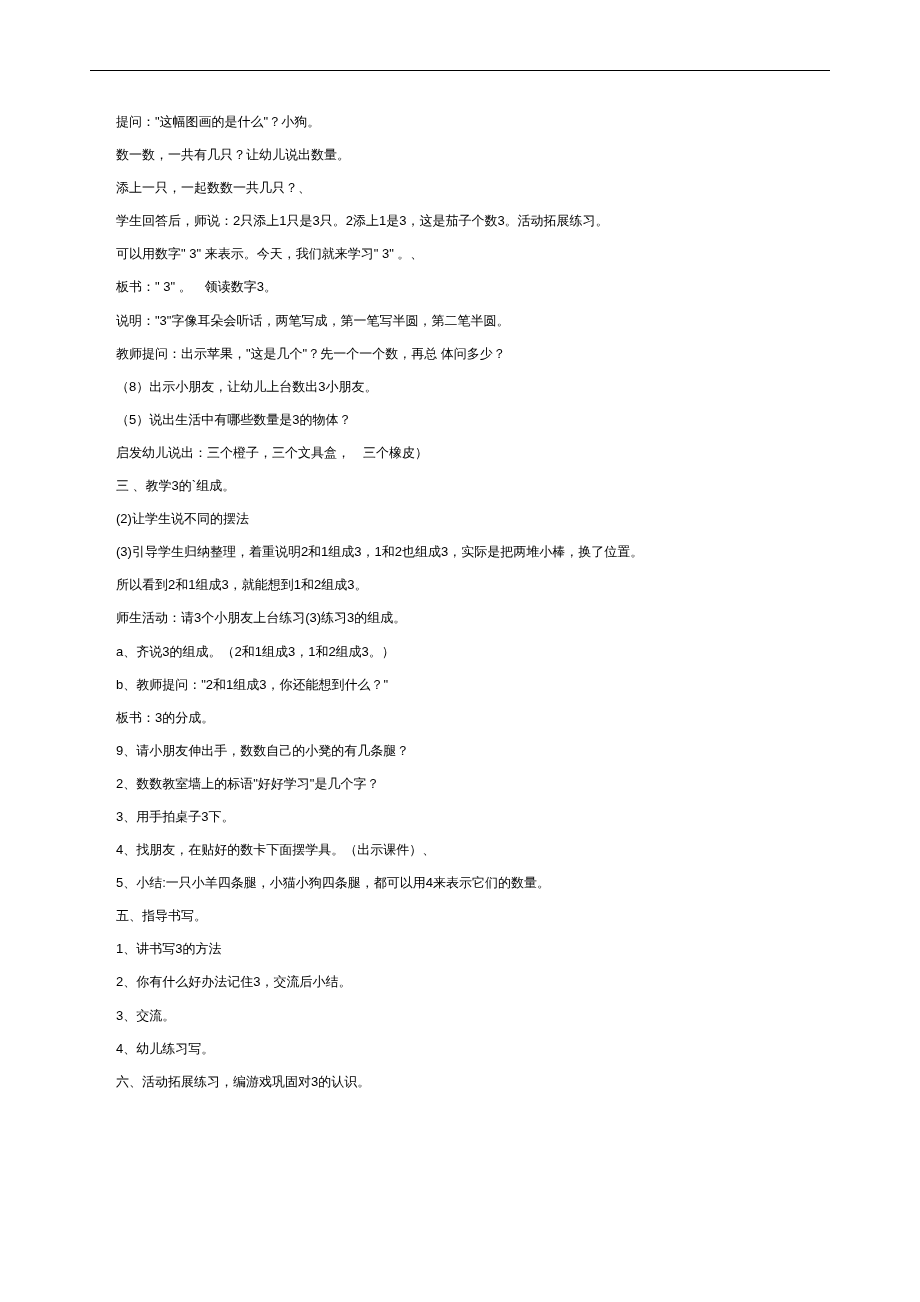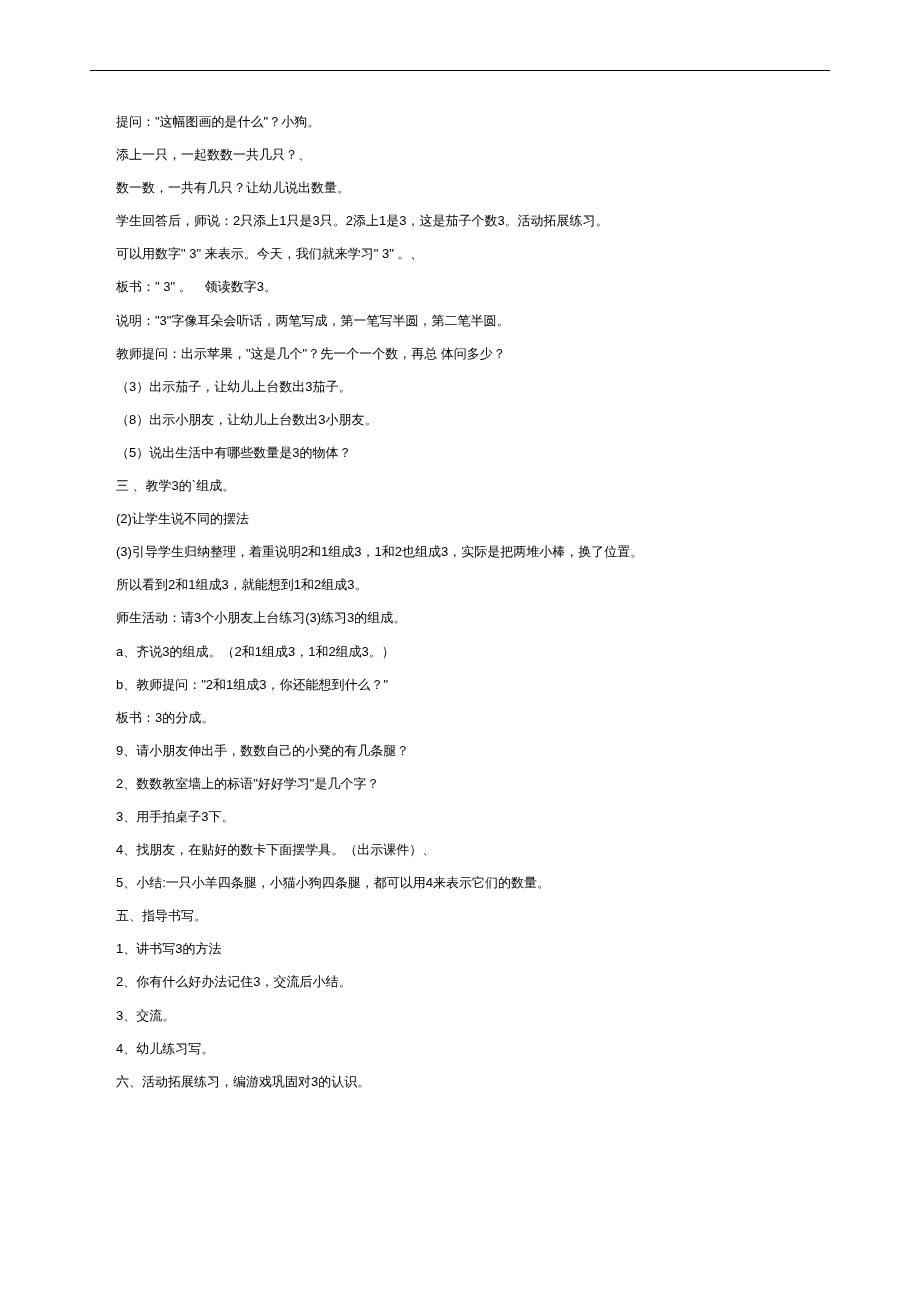--- a/index.html
+++ b/index.html
@@ -26,30 +26,30 @@
       text-indent: 2em;
     }
   </style>
 </head>
 <body>
 
 <div class="page">
   <hr class="divider">
   <div class="content">
     <p>提问："这幅图画的是什么"？小狗。</p>
+    <p>数一数，一共有几只？让幼儿说出数量。</p>
     <p>添上一只，一起数数一共几只？、</p>
-    <p>数一数，一共有几只？让幼儿说出数量。</p>
     <p>学生回答后，师说：2只添上1只是3只。2添上1是3，这是茄子个数3。活动拓展练习。</p>
     <p>可以用数字" 3" 来表示。今天，我们就来学习" 3" 。、</p>
     <p>板书：" 3" 。　领读数字3。</p>
     <p>说明："3"字像耳朵会听话，两笔写成，第一笔写半圆，第二笔半圆。</p>
     <p>教师提问：出示苹果，"这是几个"？先一个一个数，再总 体问多少？</p>
-    <p>（3）出示茄子，让幼儿上台数出3茄子。</p>
     <p>（8）出示小朋友，让幼儿上台数出3小朋友。</p>
     <p>（5）说出生活中有哪些数量是3的物体？</p>
+    <p>启发幼儿说出：三个橙子，三个文具盒，　三个橡皮）</p>
     <p>三 、教学3的`组成。</p>
     <p>(2)让学生说不同的摆法</p>
     <p>(3)引导学生归纳整理，着重说明2和1组成3，1和2也组成3，实际是把两堆小棒，换了位置。</p>
     <p>所以看到2和1组成3，就能想到1和2组成3。</p>
     <p>师生活动：请3个小朋友上台练习(3)练习3的组成。</p>
     <p>a、齐说3的组成。（2和1组成3，1和2组成3。）</p>
     <p>b、教师提问："2和1组成3，你还能想到什么？"</p>
     <p>板书：3的分成。</p>
     <p>9、请小朋友伸出手，数数自己的小凳的有几条腿？</p>
     <p>2、数数教室墙上的标语"好好学习"是几个字？</p>

